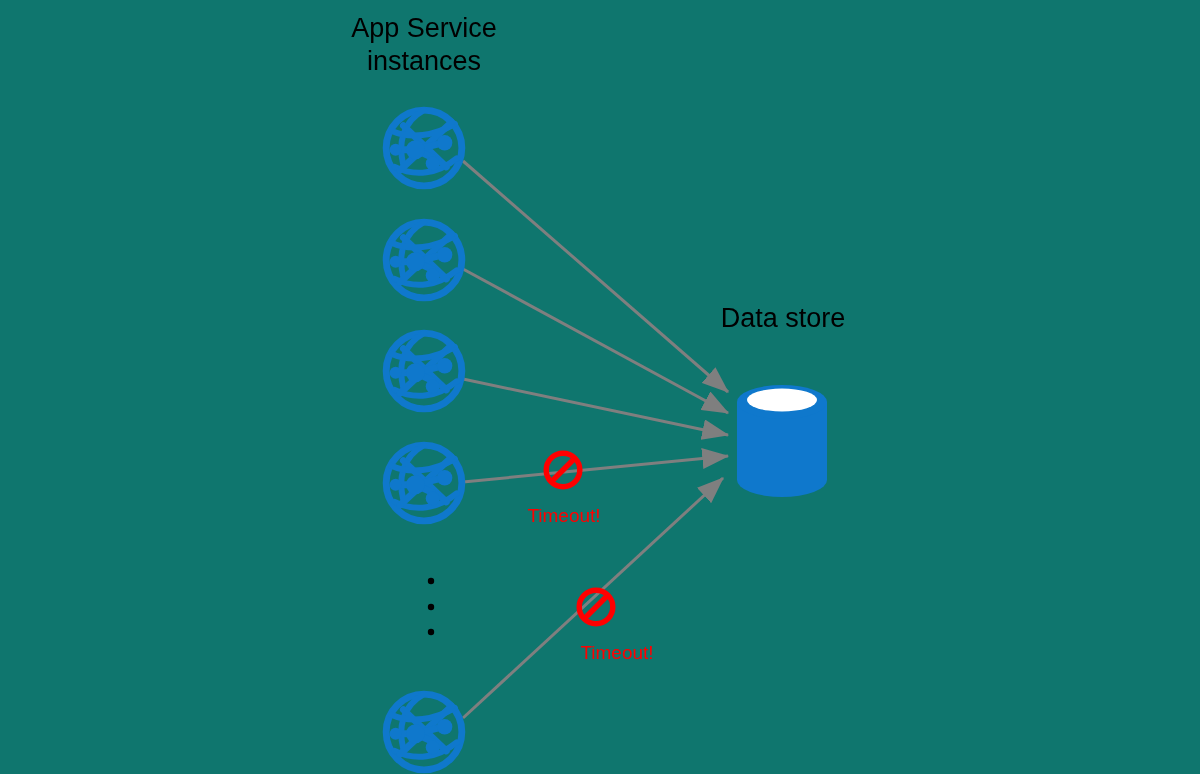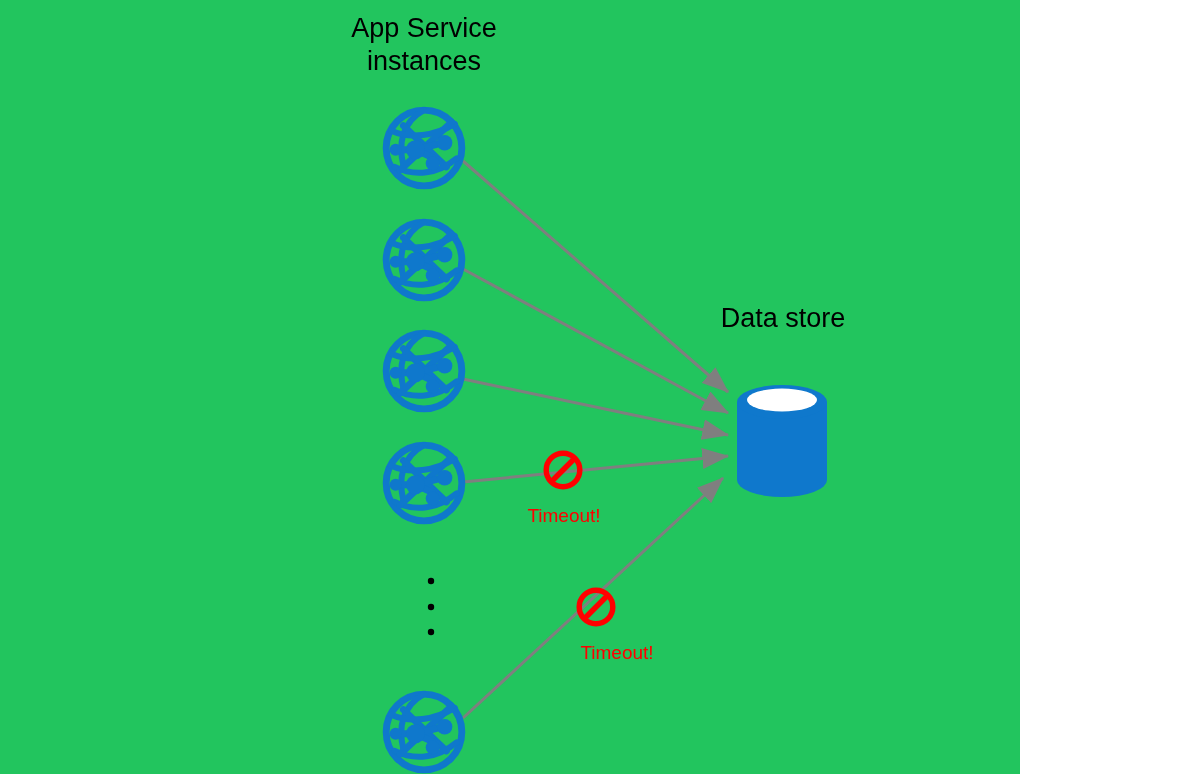--- a/index.html
+++ b/index.html
@@ -6,23 +6,23 @@
   html, body {
     margin: 0;
     padding: 0;
     background: #ffffff;
   }
   body {
     font-family: "Liberation Sans", sans-serif;
   }
   #diagram-canvas {
     position: relative;
-    width: 1020px;
+    width: 1200px;
     height: 774px;
-    background: #22c55e;
+    background: #0f766e;
     overflow: hidden;
   }
   #diagram-svg {
     position: absolute;
     top: 0;
     left: 0;
     width: 1200px;
     height: 774px;
     display: block;
   }

